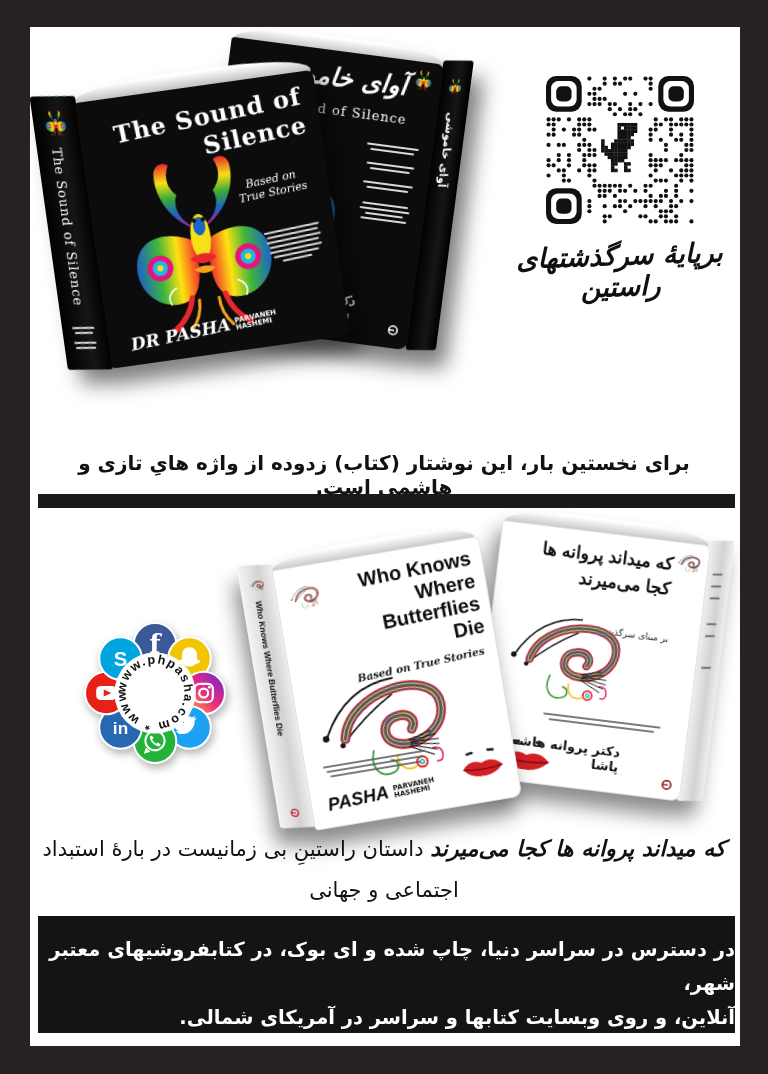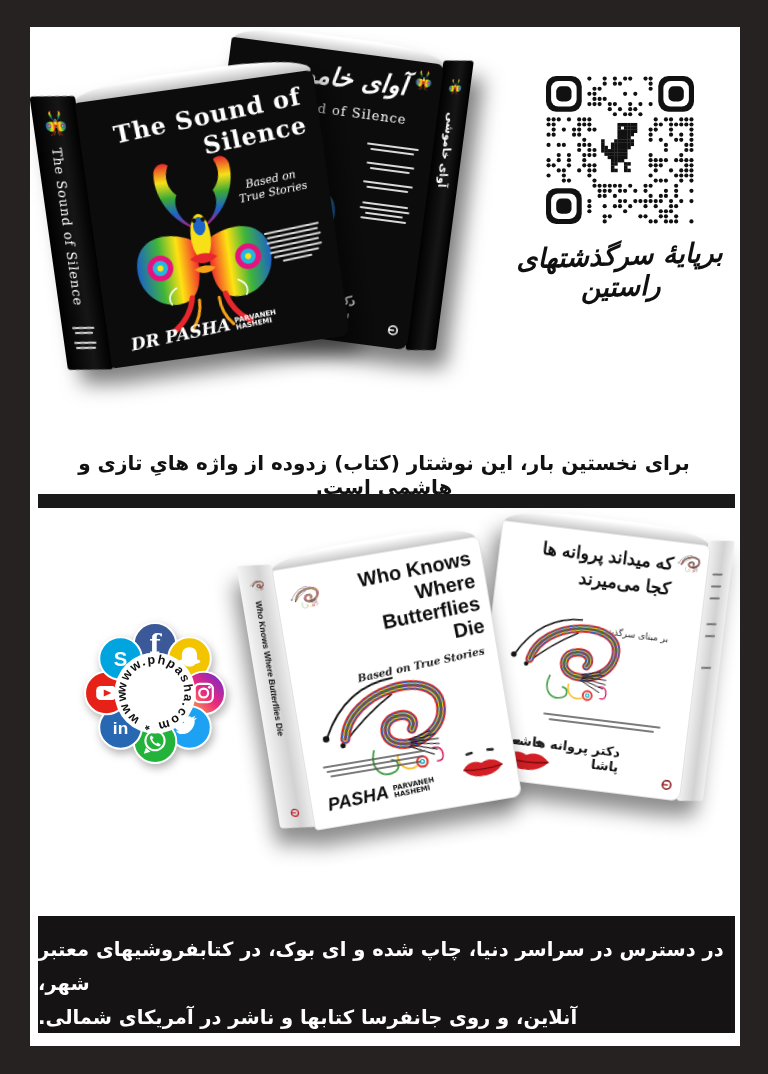--- a/index.html
+++ b/index.html
@@ -25,21 +25,21 @@
   .scr-w{background:rgba(255,255,255,.85);}
   .scr-g{background:rgba(90,90,90,.8);}
   
   .fa{direction:rtl;font-family:"DejaVu Sans",sans-serif;color:#111;}
   .para{font-size:21px;line-height:41px;text-align:center;}
   .callig{font-weight:700;font-style:italic;font-size:23px;}
   #statement{font-size:20px;font-weight:700;text-align:center;}
   #divider{background:#1a1a1a;}
   #qr-caption{font-size:27px;font-weight:700;font-style:italic;text-align:center;transform:rotate(-2deg);color:#101010;}
   
-  #footer-bar{background:#151313;color:#ffffff;text-align:left;padding-top:17px;box-sizing:border-box;}
+  #footer-bar{background:#151313;color:#ffffff;text-align:right;padding-top:17px;box-sizing:border-box;}
   #footer-bar .fline{font-size:19.5px;font-weight:700;line-height:34px;}
   #footer-urls{margin-top:10px;font-size:20px;font-weight:700;letter-spacing:3px;
                font-family:"Liberation Sans",sans-serif;}
   #footer-urls .sep{margin:0 24px;font-weight:400;}
   
   .t-sound{color:#fff;font-family:"DejaVu Serif",serif;font-weight:700;letter-spacing:1px;}
   .t-based{color:#fff;font-family:"DejaVu Serif",serif;font-style:italic;}
   .t-author-en{color:#fff;font-style:italic;font-weight:700;font-family:"DejaVu Serif",serif;}
   .wk-title{color:#0d0d0d;font-weight:700;font-family:"Liberation Sans",sans-serif;text-align:right;}
   .small-stack{display:inline-block;vertical-align:middle;line-height:7px;font-size:7px;font-weight:700;}
@@ -662,18 +662,24 @@
       <circle cx="36" cy="36" r="21" fill="#00a5e0" stroke="#fff" stroke-width="2"></circle>
       <text x="36" y="43" font-size="20" font-weight="bold" fill="#fff" text-anchor="middle" font-family="Liberation Sans">S</text>
     </g>
     <circle cx="70" cy="70" r="40" fill="#ffffff"></circle>
     <path id="circ-path" d="M70,70 m-29,0 a29,29 0 1,1 58,0 a29,29 0 1,1 -58,0" fill="none"></path>
     <text font-size="12.5" font-weight="bold" fill="#111" letter-spacing="1.5" font-family="Liberation Sans">
       <textPath href="#circ-path">www.phpasha.com * www</textPath>
     </text>
   </svg>
 
+  <div class="abs fa para" style="left:42px;top:828px;width:684px;">
+    <div>
+      <span class="callig" style="font-size:22px;">که میداند پروانه ها کجا می‌میرند</span><span> داستان راستینِ بی زمانیست در بارهٔ استبداد اجتماعی و جهانی</span>
+    </div>
+    <div>که آدمی را برای تکه ای آزادی به فرار از سرزمینهای سرکوبگر وا می دارد.</div>
+  </div>
 
   <div id="footer-bar" class="abs" style="left:38px;top:916px;width:697px;height:117px;">
     <div class="fline fa" style="color:#fff">در دسترس در سراسر دنیا، چاپ شده و ای بوک، در کتابفروشیهای معتبر شهر،</div>
-    <div class="fline fa" style="color:#fff">آنلاین، و روی جانفرسا کتابها و ناشر در آمریکای شمالی.</div>
+    <div class="fline fa" style="color:#fff">آنلاین، و روی وبسایت کتابها و سراسر در آمریکای شمالی.</div>
   </div>
 </div>
 
 </body></html>

